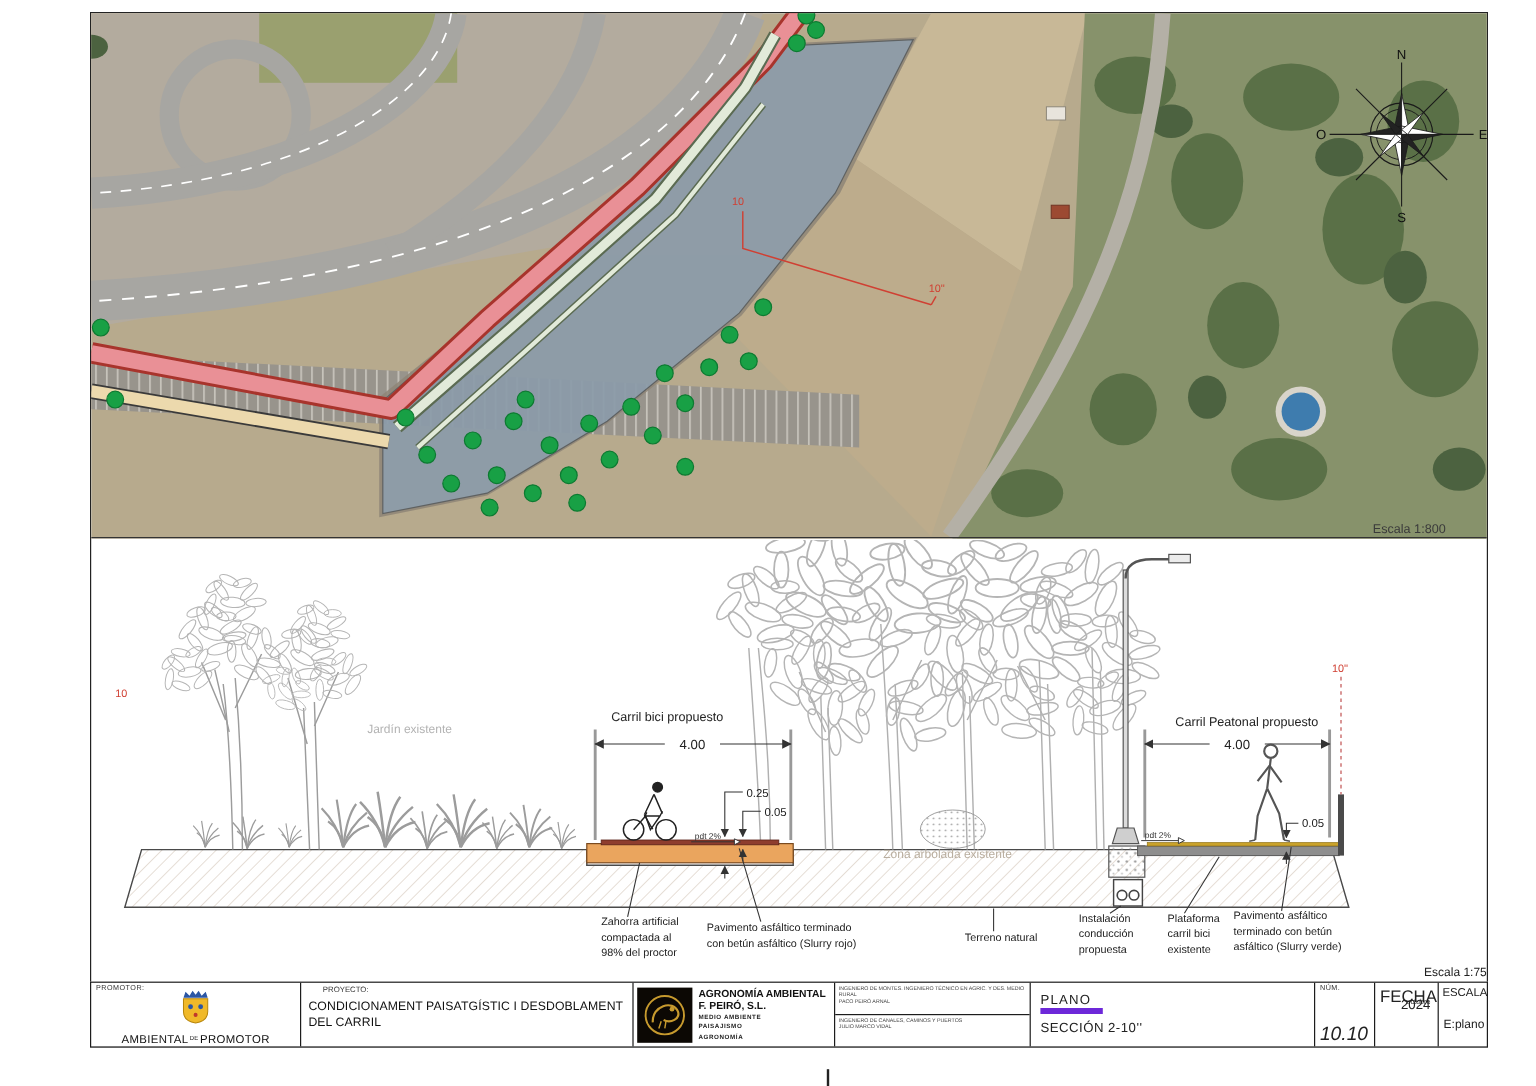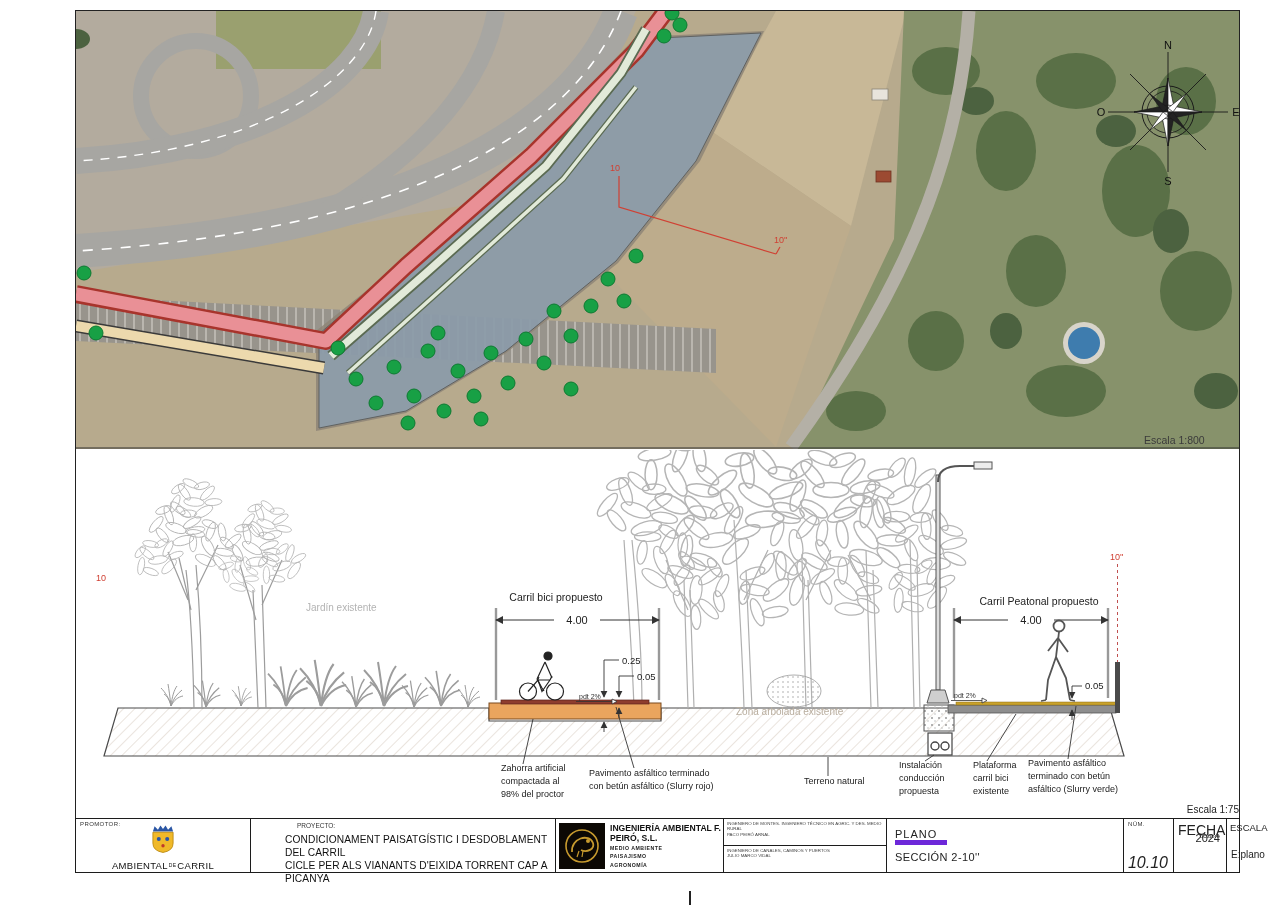--- a/index.html
+++ b/index.html
@@ -14,21 +14,21 @@
   
   .titleblock{position:absolute;left:75px;top:818px;width:1165px;height:55px;
      border:1.5px solid #1c1c1c;box-sizing:border-box;display:flex;background:#fff;}
   .tb-cell{border-right:1.2px solid #1c1c1c;box-sizing:border-box;position:relative;height:100%;}
   .tb-cell:last-child{border-right:none;}
   .tb-label{position:absolute;top:2px;left:4px;font-size:6px;color:#333;letter-spacing:.4px;}
   .tb-promotor{width:175px;}
   .promotor-center{position:absolute;left:0;right:0;top:4px;text-align:center;}
   .promotor-name{font-size:9.5px;color:#111;letter-spacing:.3px;margin-top:1px;white-space:nowrap;}
   .promotor-name .de{font-size:5px;vertical-align:2px;margin:0 1px;}
-  .tb-proyecto{width:277px;margin-left:28px;}
+  .tb-proyecto{width:277px;}
   .proyecto-label{position:absolute;top:3px;left:18px;font-size:6.5px;color:#333;}
   .proyecto-text{position:absolute;top:14px;left:6px;right:4px;font-size:10.2px;color:#111;
      line-height:13px;letter-spacing:.1px;}
   .tb-company{width:168px;display:flex;align-items:center;}
   .company-logo{width:46px;height:46px;background:#0c0804;margin-left:3px;flex:0 0 auto;}
   .company-text{margin-left:5px;}
   .company-name{font-size:8.6px;font-weight:bold;color:#111;line-height:10px;}
   .company-sub{font-size:5.2px;color:#222;letter-spacing:.5px;line-height:6.5px;margin-top:2px;font-weight:bold;}
   .tb-eng{width:163px;display:flex;flex-direction:column;}
   .eng-row{flex:1;border-bottom:1px solid #1c1c1c;padding:2px 3px;box-sizing:border-box;}
@@ -427,43 +427,42 @@
     <div class="tb-cell tb-promotor">
       <div class="tb-label">PROMOTOR:</div>
       <div class="promotor-center">
         <svg width="30" height="32" viewBox="0 0 34 38">
           <path d="M5,10 L7,4 L11,8 L14,3 L17,7 L20,3 L23,8 L27,4 L29,10 Z" fill="#2b56a4"></path>
           <path d="M5,11 h24 v13 q0,9 -12,11 q-12,-2 -12,-11 z" fill="#f0b929" stroke="#b8860b" stroke-width="1"></path>
           <circle cx="12" cy="19" r="2.4" fill="#2b56a4"></circle>
             <circle cx="22" cy="19" r="2.4" fill="#2b56a4"></circle>
           <circle cx="17" cy="27" r="2" fill="#c0392b"></circle>
         </svg>
-        <div class="promotor-name"><span>AMBIENTAL</span><span class="de">DE</span><span>CARRIL</span></div>
+        <div class="promotor-name"><span>AMBIENTAL</span><span class="de">DE</span><span>PROMOTOR</span></div>
       </div>
     </div>
 
     <div class="tb-cell tb-proyecto">
       <div class="proyecto-label">PROYECTO:</div>
       <div class="proyecto-text">
         <div>CONDICIONAMENT PAISATGÍSTIC I DESDOBLAMENT DEL CARRIL</div>
-        <div>CICLE PER ALS VIANANTS D'EIXIDA TORRENT CAP A PICANYA</div>
       </div>
     </div>
 
     <div class="tb-cell tb-company">
       <div class="company-logo">
         <svg width="46" height="46" viewBox="0 0 46 46">
           <circle cx="23" cy="23" r="16" fill="none" stroke="#c79a2e" stroke-width="1.6"></circle>
           <path d="M 13,29 C 12,15 30,10 34,20 C 36,26 28,30 22,27" fill="none" stroke="#c79a2e" stroke-width="1.8"></path>
           <circle cx="29" cy="18" r="2" fill="#c79a2e"></circle>
           <path d="M 20,28 L 18,34 M 24,28 L 23,34" stroke="#c79a2e" stroke-width="1.2"></path>
         </svg>
       </div>
       <div class="company-text">
-        <div class="company-name">INGENIERÍA AMBIENTAL F. PEIRÓ, S.L.</div>
+        <div class="company-name">AGRONOMÍA AMBIENTAL F. PEIRÓ, S.L.</div>
         <div class="company-sub">MEDIO AMBIENTE</div>
         <div class="company-sub">PAISAJISMO</div>
         <div class="company-sub">AGRONOMÍA</div>
       </div>
     </div>
 
     <div class="tb-cell tb-eng">
       <div class="eng-row">
         <div class="eng-title">INGENIERO DE MONTES. INGENIERO TÉCNICO EN AGRIC. Y DES. MEDIO RURAL</div>
         <div class="eng-name">PACO PEIRÓ ARNAL</div>

